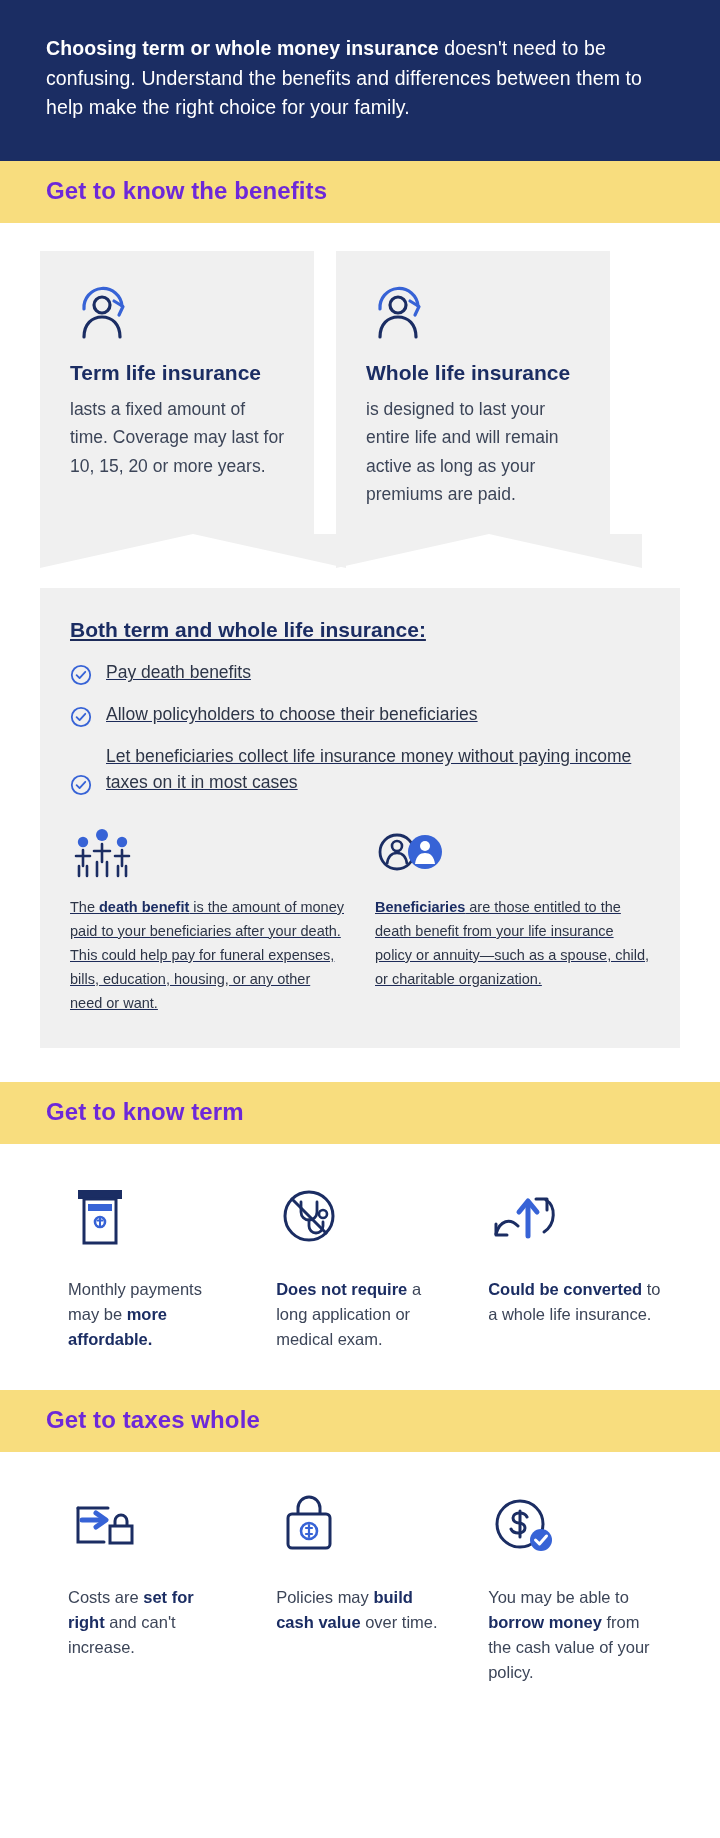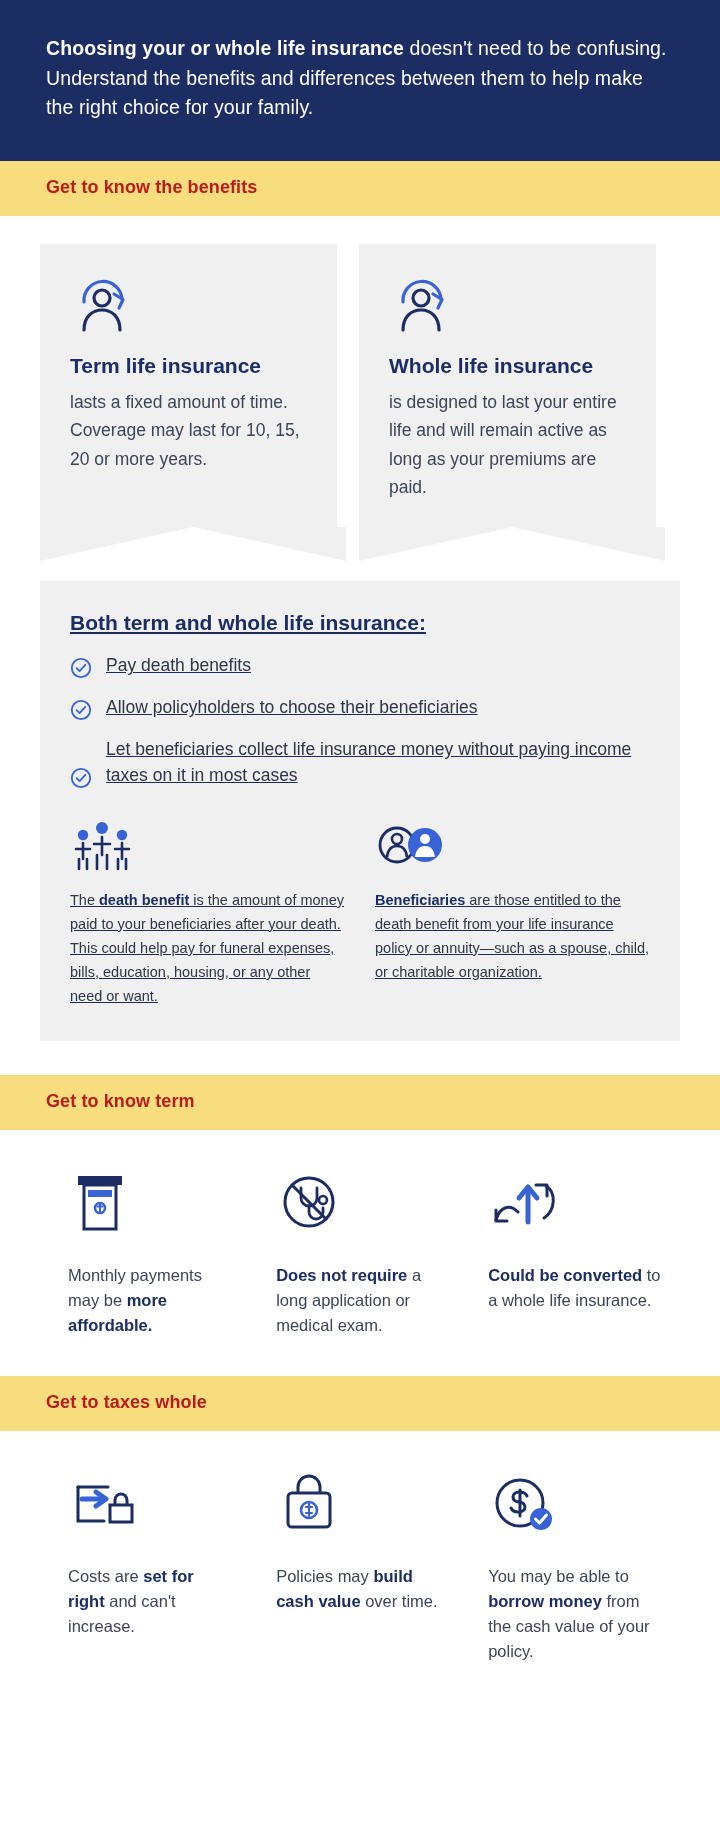--- a/index.html
+++ b/index.html
@@ -40,41 +40,41 @@
   .intro strong { font-weight: 700; }
 
   
   .band {
     background: #f8dd7e;
     padding: 16px 46px 18px 46px;
     box-sizing: border-box;
   }
   .band h2 {
     margin: 0;
-    font-size: 18px;
+    font-size: 24px;
     font-weight: 700;
-    color: #b91c1c;
+    color: #6d28d9;
     letter-spacing: .1px;
   }
 
   
   .content {
     padding: 0 40px;
     box-sizing: border-box;
   }
 
   
   .cards-row {
     display: flex;
     gap: 22px;
     padding-top: 28px;
   }
   .tag-card {
     position: relative;
-    width: 297px;
+    width: 274px;
     background: #f0f0f0;
     padding: 28px 30px 26px 30px;
     box-sizing: border-box;
   }
   .tag-card .notch {
     position: absolute;
     left: 0;
     bottom: -34px;
     width: 0;
     height: 0;
@@ -171,21 +171,21 @@
   .col-pad-3 { padding-left: 16px; }
 
   svg { display: block; }
 </style>
 </head>
 <body>
 
 <div class="page">
 
   <div class="intro">
-    <p><strong>Choosing your or whole life insurance</strong><span> doesn't need to be confusing. Understand the benefits and differences between them to help make the right choice for your family.</span></p>
+    <p><strong>Choosing term or whole money insurance</strong><span> doesn't need to be confusing. Understand the benefits and differences between them to help make the right choice for your family.</span></p>
   </div>
 
   <div class="band">
     <h2>Get to know the benefits</h2>
   </div>
 
   <div class="content">
 
     <div class="cards-row">
 

